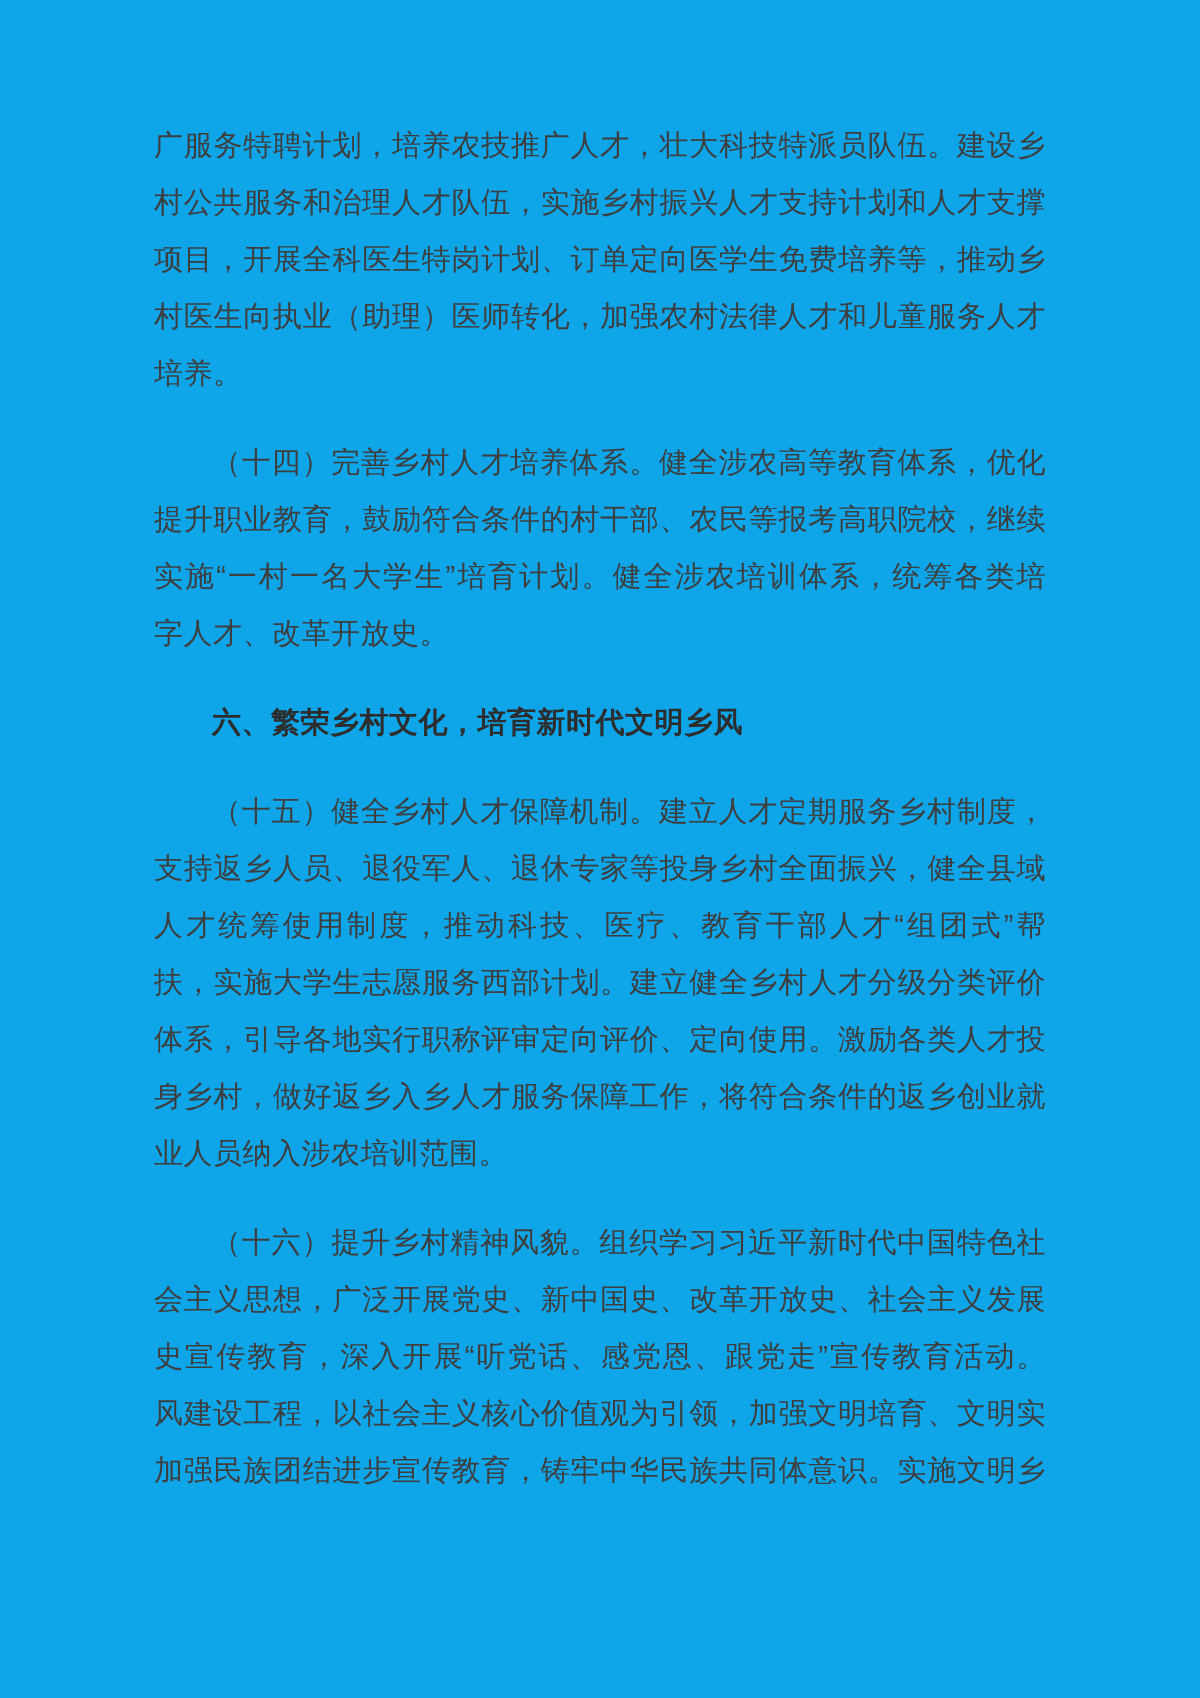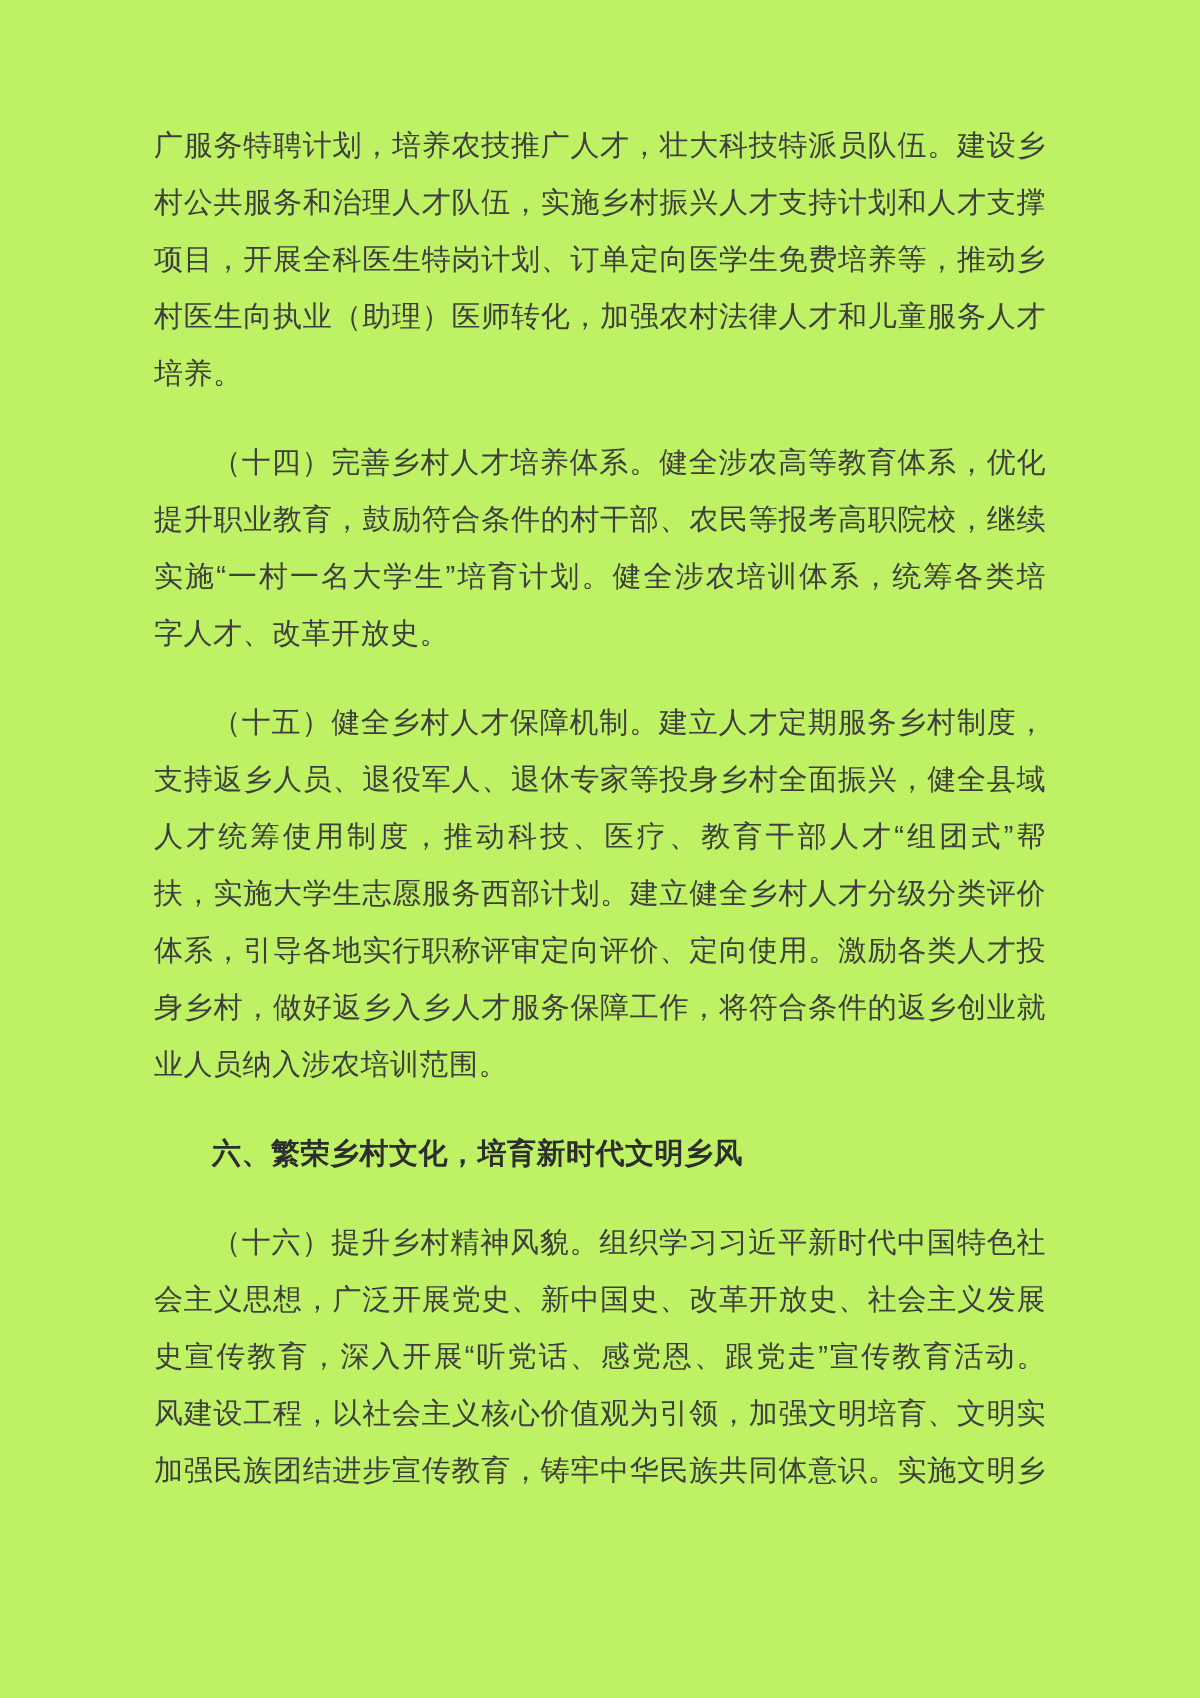--- a/index.html
+++ b/index.html
@@ -4,21 +4,21 @@
 <style>
   html, body {
     margin: 0;
     padding: 0;
     background: #ffffff;
   }
   .page {
     position: relative;
     width: 1200px;
     height: 1698px;
-    background: #bef264;
+    background: #0ea5e9;
     overflow: hidden;
     font-family: "Liberation Sans", sans-serif;
   }
   .text-block {
     width: 892px;
     margin: 0 auto;
     padding-top: 117px;
     font-size: 29px;
     line-height: 57px;
     color: #3e3e3e;
@@ -61,31 +61,31 @@
         <div class="line">项目，开展全科医生特岗计划、订单定向医学生免费培养等，推动乡</div>
         <div class="line">村医生向执业（助理）医师转化，加强农村法律人才和儿童服务人才</div>
         <div class="line no-just">培养。</div>
       </div>
       <div class="para body">
         <div class="line ind">（十四）完善乡村人才培养体系。健全涉农高等教育体系，优化</div>
         <div class="line">提升职业教育，鼓励符合条件的村干部、农民等报考高职院校，继续</div>
         <div class="line">实施“一村一名大学生”培育计划。健全涉农培训体系，统筹各类培</div>
         <div class="line no-just">字人才、改革开放史。</div>
       </div>
+      <div class="para heading">
+        <div class="line ind no-just">六、繁荣乡村文化，培育新时代文明乡风</div>
+      </div>
       <div class="para body">
         <div class="line ind">（十五）健全乡村人才保障机制。建立人才定期服务乡村制度，</div>
         <div class="line">支持返乡人员、退役军人、退休专家等投身乡村全面振兴，健全县域</div>
         <div class="line">人才统筹使用制度，推动科技、医疗、教育干部人才“组团式”帮</div>
         <div class="line">扶，实施大学生志愿服务西部计划。建立健全乡村人才分级分类评价</div>
         <div class="line">体系，引导各地实行职称评审定向评价、定向使用。激励各类人才投</div>
         <div class="line">身乡村，做好返乡入乡人才服务保障工作，将符合条件的返乡创业就</div>
         <div class="line no-just">业人员纳入涉农培训范围。</div>
-      </div>
-      <div class="para heading">
-        <div class="line ind no-just">六、繁荣乡村文化，培育新时代文明乡风</div>
       </div>
       <div class="para body">
         <div class="line ind">（十六）提升乡村精神风貌。组织学习习近平新时代中国特色社</div>
         <div class="line">会主义思想，广泛开展党史、新中国史、改革开放史、社会主义发展</div>
         <div class="line">史宣传教育，深入开展“听党话、感党恩、跟党走”宣传教育活动。</div>
         <div class="line">风建设工程，以社会主义核心价值观为引领，加强文明培育、文明实</div>
         <div class="line">加强民族团结进步宣传教育，铸牢中华民族共同体意识。实施文明乡</div>
       </div>
     </div>
 </div>

